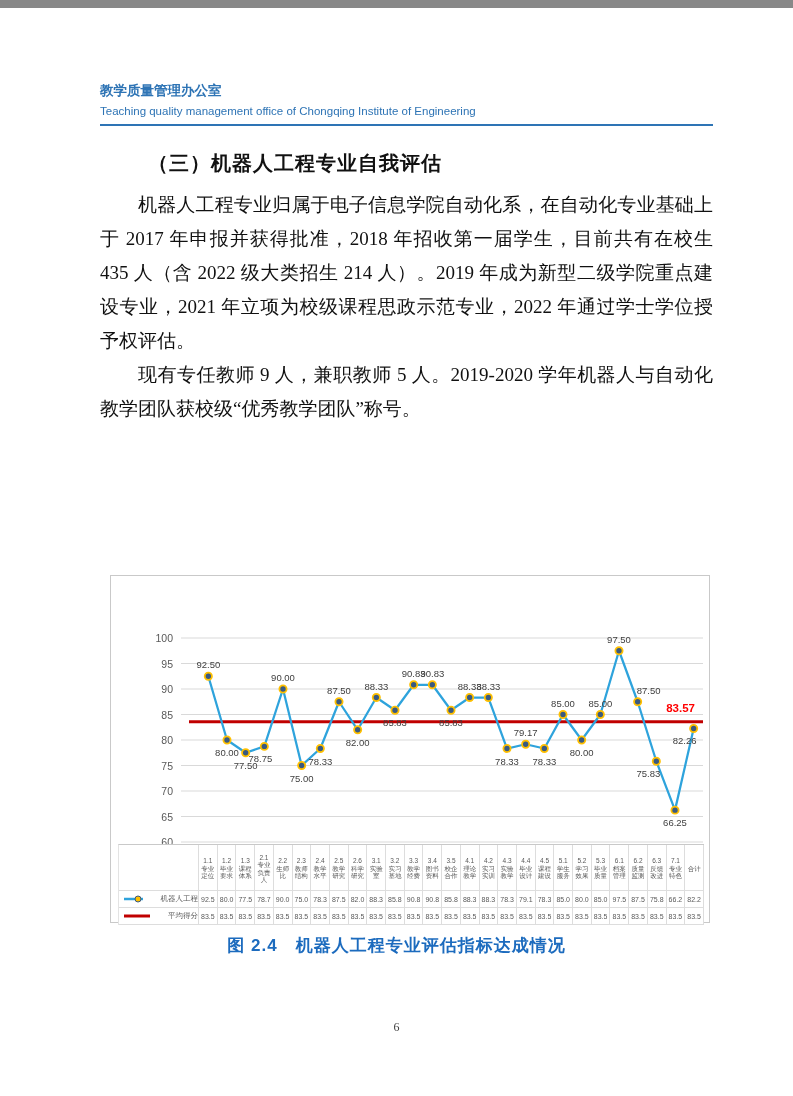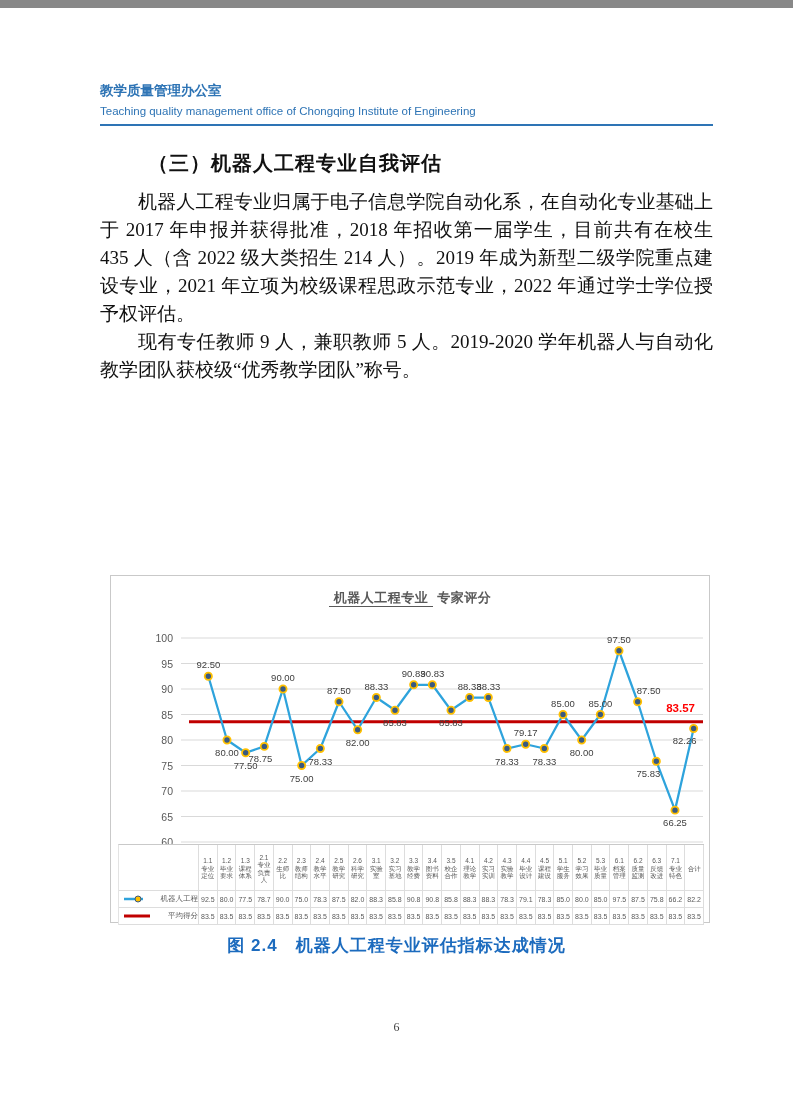--- a/index.html
+++ b/index.html
@@ -23,21 +23,21 @@
   
   .section-heading {
     position:absolute; left:148px; top:142px;
     font-size:20px; font-weight:bold; color:#111;
     font-family:"Liberation Sans", sans-serif;
     letter-spacing:1px;
   }
   .paragraphs {
     position:absolute; left:100px; top:180px; width:613px;
     font-family:"Liberation Serif","DejaVu Serif",serif;
-    font-size:19px; line-height:28px; color:#111;
+    font-size:19px; line-height:34px; color:#111;
     text-align: justify;
   }
   .paragraphs p { text-indent:38px; }
   
   .chart-box {
     position:absolute; left:110px; top:567px; width:600px; height:348px;
     border:1px solid #C9C9C9; background:#fff;
   }
   .chart-title {
     position:absolute; top:13px; left:0; width:100%;
@@ -85,23 +85,20 @@
   </div>
 
   <div class="section-heading">（三）机器人工程专业自我评估</div>
 
   <div class="paragraphs">
     <p>机器人工程专业归属于电子信息学院自动化系，在自动化专业基础上于 2017 年申报并获得批准，2018 年招收第一届学生，目前共有在校生 435 人（含 2022 级大类招生 214 人）。2019 年成为新型二级学院重点建设专业，2021 年立项为校级课程思政示范专业，2022 年通过学士学位授予权评估。</p>
     <p>现有专任教师 9 人，兼职教师 5 人。2019-2020 学年机器人与自动化教学团队获校级“优秀教学团队”称号。</p>
   </div>
 
   <div class="chart-box">
-    <div class="chart-title">
-      <span class="u">机器人工程专业</span><span> 专家评分</span>
-    </div>
     <svg id="plot-svg" width="600" height="268">
         <line x1="70" x2="592" y1="62" y2="62" stroke="#D9D9D9" stroke-width="1"></line>
         <text x="62" y="66" text-anchor="end" font-size="10.5" fill="#595959" font-family="Liberation Sans, sans-serif">100</text>
         <line x1="70" x2="592" y1="87.5" y2="87.5" stroke="#D9D9D9" stroke-width="1"></line>
         <text x="62" y="91.5" text-anchor="end" font-size="10.5" fill="#595959" font-family="Liberation Sans, sans-serif">95</text>
         <line x1="70" x2="592" y1="113" y2="113" stroke="#D9D9D9" stroke-width="1"></line>
         <text x="62" y="117" text-anchor="end" font-size="10.5" fill="#595959" font-family="Liberation Sans, sans-serif">90</text>
         <line x1="70" x2="592" y1="138.5" y2="138.5" stroke="#D9D9D9" stroke-width="1"></line>
         <text x="62" y="142.5" text-anchor="end" font-size="10.5" fill="#595959" font-family="Liberation Sans, sans-serif">85</text>
         <line x1="70" x2="592" y1="164" y2="164" stroke="#D9D9D9" stroke-width="1"></line>

